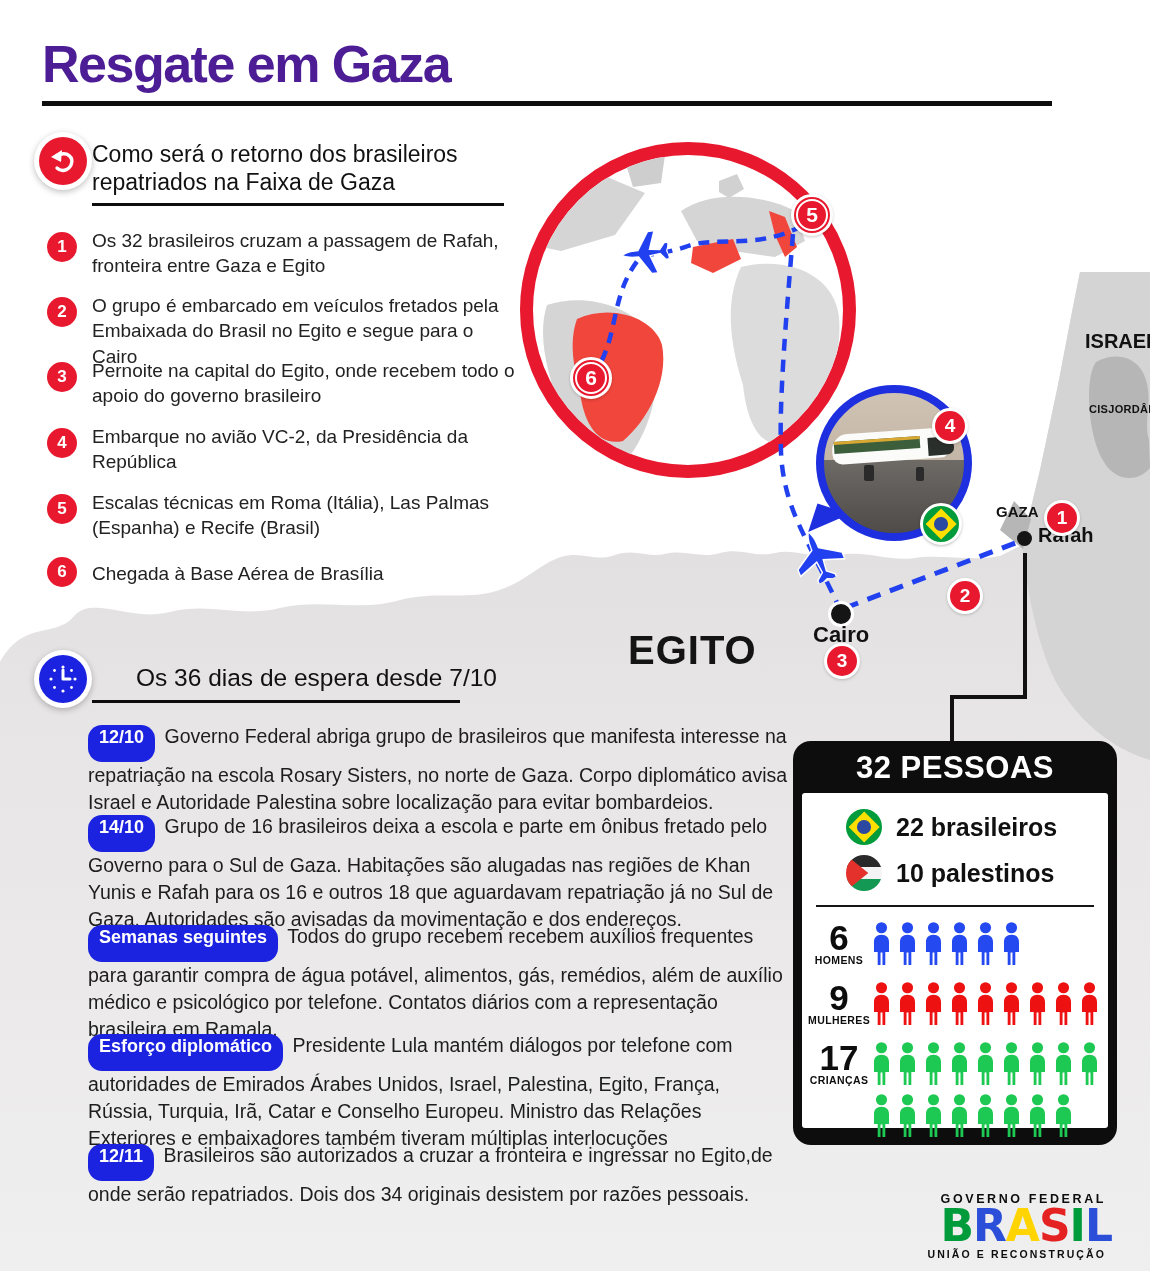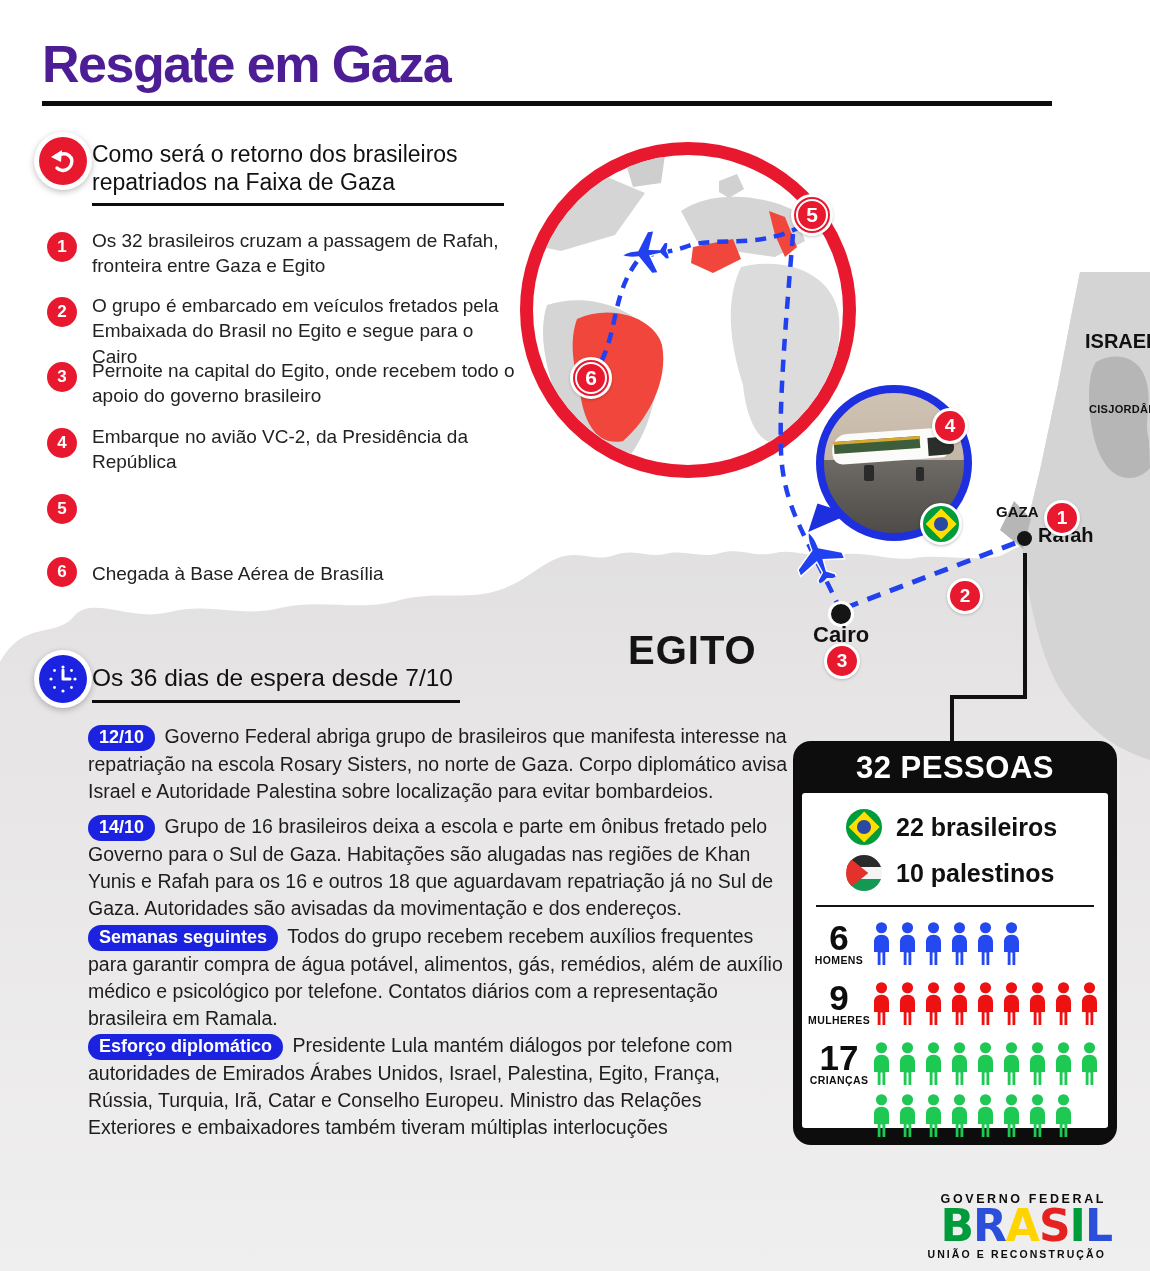--- a/index.html
+++ b/index.html
@@ -59,21 +59,21 @@
   .flag.brazil::before{content:"";position:absolute;left:19%;top:19%;width:62%;height:62%;background:#ffdf00;transform:rotate(45deg);}
   .flag.brazil::after{content:"";position:absolute;left:31%;top:31%;width:38%;height:38%;background:#2b49a0;border-radius:50%;}
   .flag.palestine{background:linear-gradient(180deg,#2a2a2a 0 33%,#f4f4f4 33% 66%,#149954 66% 100%);}
   .flag.palestine::before{content:"";position:absolute;left:0;top:0;width:62%;height:100%;background:#e4312b;
                           clip-path:polygon(0 0,100% 50%,0 100%);}
   .map-flag{left:920px;top:503px;width:36px;height:36px;border:3px solid #fff;box-shadow:0 1px 3px rgba(0,0,0,.25);z-index:7;}
 
   
   .tl-entry{left:88px;width:700px;font-size:19.5px;line-height:27px;color:#1d1d1d;z-index:4;}
   .tl-badge{display:inline-block;background:#1b23e0;color:#fff;font-weight:800;font-size:18px;line-height:23px;
-            padding:1px 11px 2px;border-radius:14px;margin-right:4px;}
+            padding:1px 11px 13px;border-radius:14px;margin-right:4px;}
 
   
   .panel{left:793px;top:741px;width:324px;height:404px;background:#0d0d0d;border-radius:18px;z-index:9;}
   .panel-title{position:absolute;left:0;top:9px;width:100%;text-align:center;color:#fff;font-size:31px;font-weight:800;letter-spacing:.5px;}
   .panel-inner{position:absolute;left:9px;right:9px;top:52px;bottom:17px;background:#fff;border-radius:3px;}
   .flag-row{position:absolute;left:44px;display:flex;align-items:center;gap:14px;font-size:25px;font-weight:800;color:#101010;}
   .flag-row .flag{width:36px;height:36px;}
   .panel-divider{position:absolute;left:14px;right:14px;top:112px;height:2px;background:#151515;}
   .picto-row{position:absolute;left:6px;display:flex;align-items:flex-start;}
   .picto-label{width:62px;text-align:center;flex:0 0 auto;}
@@ -132,20 +132,21 @@
   <div class="abs step-num" style="left:47px;top:297px;">2</div>
   <div class="abs step-text" style="left:92px;top:293px;">O grupo é embarcado em veículos fretados pela Embaixada do Brasil no Egito e segue para o Cairo</div>
 
   <div class="abs step-num" style="left:47px;top:362px;">3</div>
   <div class="abs step-text" style="left:92px;top:358px;">Pernoite na capital do Egito, onde recebem todo o apoio do governo brasileiro</div>
 
   <div class="abs step-num" style="left:47px;top:428px;">4</div>
   <div class="abs step-text" style="left:92px;top:424px;">Embarque no avião VC-2, da Presidência da República</div>
 
   <div class="abs step-num" style="left:47px;top:494px;">5</div>
+  <div class="abs step-text" style="left:92px;top:490px;">Escalas técnicas em Roma (Itália), Las Palmas (Espanha) e Recife (Brasil)</div>
 
   <div class="abs step-num" style="left:47px;top:557px;">6</div>
   <div class="abs step-text" style="left:92px;top:561px;">Chegada à Base Aérea de Brasília</div>
 
   
   <div class="abs world-circle">
     <svg width="310" height="310" viewBox="0 0 310 310">
       <path fill="#d6d5d5" d="M0,40 L60,16 112,38 82,80 28,96 0,90 Z"></path>
       <path fill="#cfcece" d="M92,6 L132,0 128,28 100,32 Z"></path>
       <path fill="#d2d1d1" d="M186,26 l18,-7 7,15 -15,9 -10,-6 Z"></path>
@@ -215,40 +216,44 @@
             <circle cx="29" cy="17" r="1.6"></circle>
           <circle cx="8.5" cy="8.5" r="1.4"></circle>
             <circle cx="25.5" cy="8.5" r="1.4"></circle>
           <circle cx="8.5" cy="25.5" r="1.4"></circle>
             <circle cx="25.5" cy="25.5" r="1.4"></circle>
         </g>
         <path d="M17 17 L17 8 M17 17 L24 17" stroke="#fff" stroke-width="3" stroke-linecap="round"></path>
       </svg>
     </span>
   </div>
-  <div class="abs sec-head" style="left:92px;top:663px;font-size:24.5px;">Os 36 dias de espera desde 7/10</div>
+  <div class="abs sec-head" style="left:92px;top:663px;font-size:24.5px;padding-left:44px;">Os 36 dias de espera desde 7/10</div>
   <div class="abs sec-rule" style="left:92px;top:700px;width:368px;"></div>
 
   
   <p class="abs tl-entry" style="top:703px;">
     <span class="tl-badge">12/10</span>
     <span>Governo Federal abriga grupo de brasileiros que manifesta interesse na repatriação na escola Rosary Sisters, no norte de Gaza. Corpo diplomático avisa Israel e Autoridade Palestina sobre localização para evitar bombardeios.</span>
   </p>
   <p class="abs tl-entry" style="top:793px;">
     <span class="tl-badge">14/10</span>
     <span>Grupo de 16 brasileiros deixa a escola e parte em ônibus fretado pelo Governo para o Sul de Gaza. Habitações são alugadas nas regiões de Khan Yunis e Rafah para os 16 e outros 18 que aguardavam repatriação já no Sul de Gaza. Autoridades são avisadas da movimentação e dos endereços.</span>
   </p>
   <p class="abs tl-entry" style="top:903px;">
     <span class="tl-badge">Semanas seguintes</span>
     <span>Todos do grupo recebem recebem auxílios frequentes para garantir compra de água potável, alimentos, gás, remédios, além de auxílio médico e psicológico por telefone. Contatos diários com a representação brasileira em Ramala.</span>
   </p>
   <p class="abs tl-entry" style="top:1012px;">
     <span class="tl-badge">Esforço diplomático</span>
     <span>Presidente Lula mantém diálogos por telefone com autoridades de Emirados Árabes Unidos, Israel, Palestina, Egito, França, Rússia, Turquia, Irã, Catar e Conselho Europeu. Ministro das Relações Exteriores e embaixadores também tiveram múltiplas interlocuções</span>
   </p>
+  <p class="abs tl-entry" style="top:1122px;">
+    <span class="tl-badge">12/11</span>
+    <span>Brasileiros são autorizados a cruzar a fronteira e ingressar no Egito,de onde serão repatriados. Dois dos 34 originais desistem por razões pessoais.</span>
+  </p>
 
   
   <div class="abs panel">
     <div class="panel-title">32 PESSOAS</div>
     <div class="panel-inner">
       <div class="flag-row" style="top:16px;">
         <span class="flag brazil"></span>
         <span>22 brasileiros</span>
       </div>
       <div class="flag-row" style="top:62px;">

